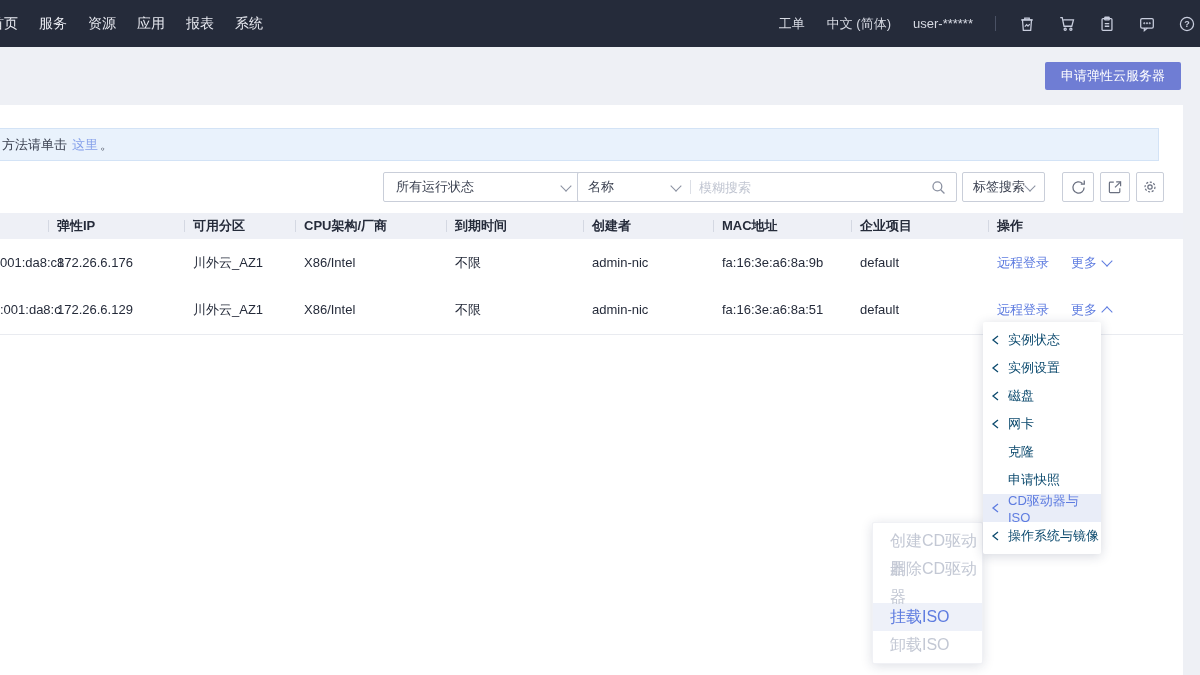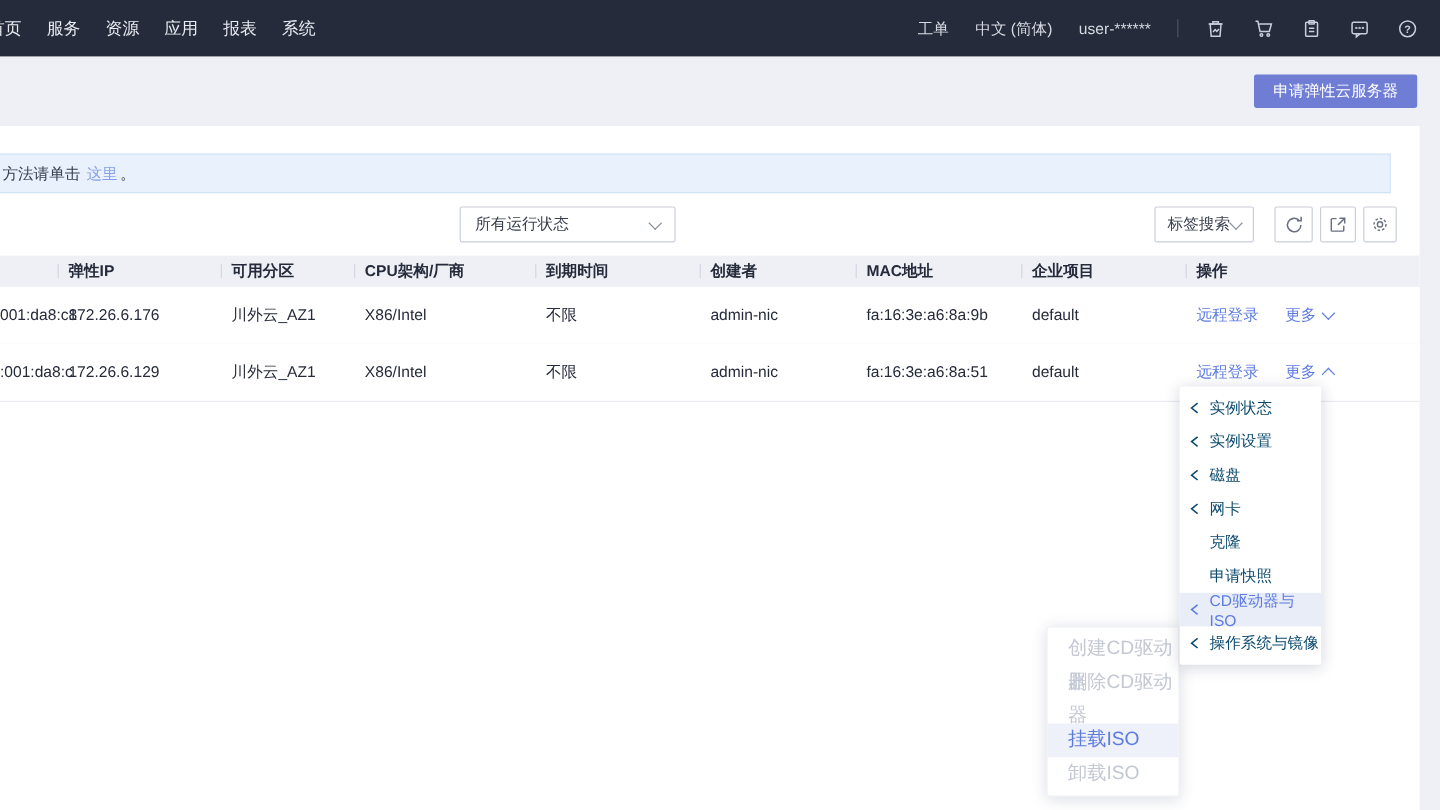--- a/index.html
+++ b/index.html
@@ -4,21 +4,21 @@
 <style>
   html,body { margin:0; padding:0; }
   body { font-family:"Liberation Sans","DejaVu Sans",sans-serif; }
   .screen { position:relative; width:1200px; height:675px; background:#eef0f5; overflow:hidden; }
 
   
   .topnav { position:absolute; top:0; left:0; width:1200px; height:47px; background:#252b3a;
             display:flex; align-items:center; justify-content:space-between; }
   .topnav-left { display:flex; gap:21px; margin-left:-10px; font-size:14px; color:#e8eaf1; }
   .nav-item { white-space:nowrap; cursor:pointer; }
-  .topnav-right { display:flex; align-items:center; gap:22px; margin-right:18px; font-size:13px; color:#d6d9e2; }
+  .topnav-right { display:flex; align-items:center; gap:22px; margin-right:4px; font-size:13px; color:#d6d9e2; }
   .topnav-divider { width:1px; height:15px; background:#4a5164; }
   .tn-icon { display:flex; cursor:pointer; }
   .tn-icon svg { display:block; stroke:#c9cede; fill:none; stroke-width:1.4; }
 
   
   .apply-btn { position:absolute; top:62px; left:1045px; width:136px; height:28px;
                background:#6f7dd4; color:#fff; font-size:13px; border:none; border-radius:2px;
                display:flex; align-items:center; justify-content:center; cursor:pointer; }
 
   
@@ -26,21 +26,21 @@
 
   .banner { position:absolute; top:23px; left:0; width:1159px; height:33px; box-sizing:border-box;
             background:#e9f2fc; border:1px solid #d3e3f6; border-left:none;
             display:flex; align-items:center; font-size:13px; color:#3a4050; padding-left:2px; }
   .banner-link { color:#85a0ea; margin:0 2px 0 5px; cursor:pointer; text-decoration:none; }
 
   
   .ctrl { position:absolute; top:67px; box-sizing:border-box; height:30px; background:#fff;
           border:1px solid #c9ced9; border-radius:2px; font-size:13px; color:#3a4050;
           display:flex; align-items:center; cursor:pointer; }
-  .status-select { left:383px; width:180px; justify-content:space-between; padding:0 12px; }
+  .status-select { left:383px; width:200px; justify-content:space-between; padding:0 12px; }
   .search-box { left:577px; width:380px; padding:0; cursor:text; }
   .sb-field { display:flex; align-items:center; justify-content:space-between; width:92px; padding:0 10px; cursor:pointer; }
   .sb-sep { width:1px; height:14px; background:#dcdfe6; }
   .sb-input { flex:1; border:none; outline:none; font-family:inherit; font-size:13px; color:#3a4050; padding:0 8px; min-width:0; background:transparent; }
   .sb-input::placeholder { color:#c0c5d1; }
   .sb-mag { display:flex; padding-right:9px; }
   .tag-btn { left:962px; width:83px; justify-content:space-between; padding:0 10px; }
   .icon-btn { justify-content:center; }
   .icon-btn svg { display:block; stroke:#6a7080; fill:none; stroke-width:1.5; }
   .chev { width:7px; height:7px; border-right:1.4px solid #8a90a0; border-bottom:1.4px solid #8a90a0;
@@ -145,20 +145,34 @@
       <span>方法请单击</span>
       <a class="banner-link">这里</a>
       <span>。</span>
     </div>
 
     <div class="ctrl status-select">
       <span>所有运行状态</span>
       <span class="chev"></span>
     </div>
 
+    <div class="ctrl search-box">
+      <span class="sb-field">
+        <span>名称</span>
+        <span class="chev"></span>
+      </span>
+      <span class="sb-sep"></span>
+      <input class="sb-input" placeholder="模糊搜索" style="">
+      <span class="sb-mag">
+        <svg width="17" height="17" viewBox="0 0 20 20" fill="none" stroke="#8a90a0" stroke-width="1.5">
+            <circle cx="8.7" cy="8.7" r="5.2"></circle>
+            <path d="M12.6 12.6L17 17"></path>
+          </svg>
+      </span>
+    </div>
 
     <div class="ctrl tag-btn">
       <span>标签搜索</span>
       <span class="chev"></span>
     </div>
 
     <div class="ctrl icon-btn" style="left:1062px;width:32px;">
       <span>
         <svg width="17" height="17" viewBox="0 0 20 20">
             <path d="M16.6 10a6.6 6.6 0 1 1-2-4.7" fill="none"></path>

